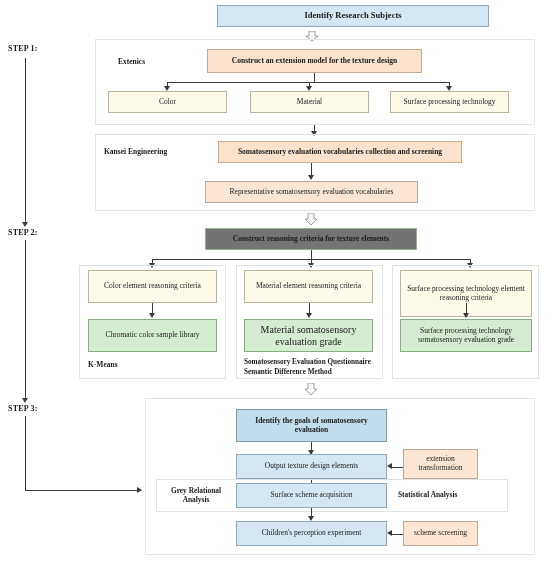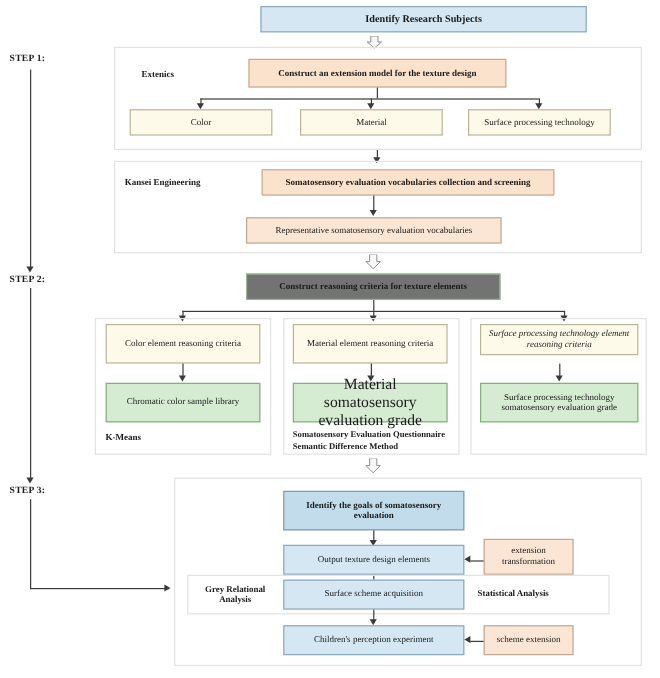--- a/index.html
+++ b/index.html
@@ -162,28 +162,28 @@
   <span>Chromatic color sample library</span>
 </div>
 <div class="lbl bold" style="left:88px;top:360px;font-size:7.5px;">K-Means</div>
 
 <div class="panel" style="left:236px;top:265px;width:147px;height:114px;"></div>
 <div class="node cream" style="left:244px;top:270px;width:129px;height:33px;font-size:7.5px;padding:0 4px;">
   <span>Material element reasoning criteria</span>
 </div>
 <div class="vline" style="left:309px;top:303px;height:12px;"></div>
 <div class="arrow-dn" style="left:305.5px;top:313px;"></div>
-<div class="node green-d" style="left:244px;top:319px;width:129px;height:33px;font-size:13px;padding:0 4px;">
+<div class="node green-d" style="left:244px;top:319px;width:129px;height:33px;font-size:10px;padding:0 4px;">
   <span>Material somatosensory evaluation grade</span>
 </div>
 <div class="lbl bold" style="left:244px;top:358px;font-size:7.2px;">Somatosensory Evaluation Questionnaire</div>
 <div class="lbl bold" style="left:244px;top:368px;font-size:7.2px;">Semantic Difference Method</div>
 
 <div class="panel" style="left:392px;top:265px;width:147px;height:114px;"></div>
-<div class="node cream" style="left:400px;top:270px;width:132px;height:26px;font-size:7.5px;padding:0 4px;font-style:italic;">
+<div class="node cream" style="left:400px;top:270px;width:132px;height:47px;font-size:7.5px;padding:0 4px;">
   <span>Surface processing technology element reasoning criteria</span>
 </div>
 <div class="vline" style="left:466px;top:303px;height:12px;"></div>
 <div class="arrow-dn" style="left:462.5px;top:313px;"></div>
 <div class="node green-d" style="left:400px;top:319px;width:132px;height:33px;font-size:7.5px;padding:0 4px;">
   <span>Surface processing technology somatosensory evaluation grade</span>
 </div>
 
 <div class="block-arrow" style="left:304px;top:382px;width:14px;height:13px;">
   <svg width="14" height="13" viewBox="0 0 14 13">
@@ -223,16 +223,16 @@
 <div class="lbl bold" style="left:398px;top:491px;width:100px;font-size:7.4px;text-align:left;">Statistical Analysis</div>
 
 <div class="vline" style="left:311px;top:508px;height:11px;"></div>
 <div class="arrow-dn" style="left:307.5px;top:516px;"></div>
 
 <div class="node blue" style="left:236px;top:521px;width:151px;height:25px;font-size:7.5px;padding:0 16px;">
   <span>Children's perception experiment</span>
 </div>
 
 <div class="node peach-l" style="left:403px;top:521px;width:75px;height:25px;font-size:7.5px;padding:0 3px;">
-  <span>scheme extension</span>
+  <span>scheme screening</span>
 </div>
 <div class="hline" style="left:392px;top:533.5px;width:11px;"></div>
 <div class="arrow-lt" style="left:387px;top:530px;"></div>
 
 </body></html>

